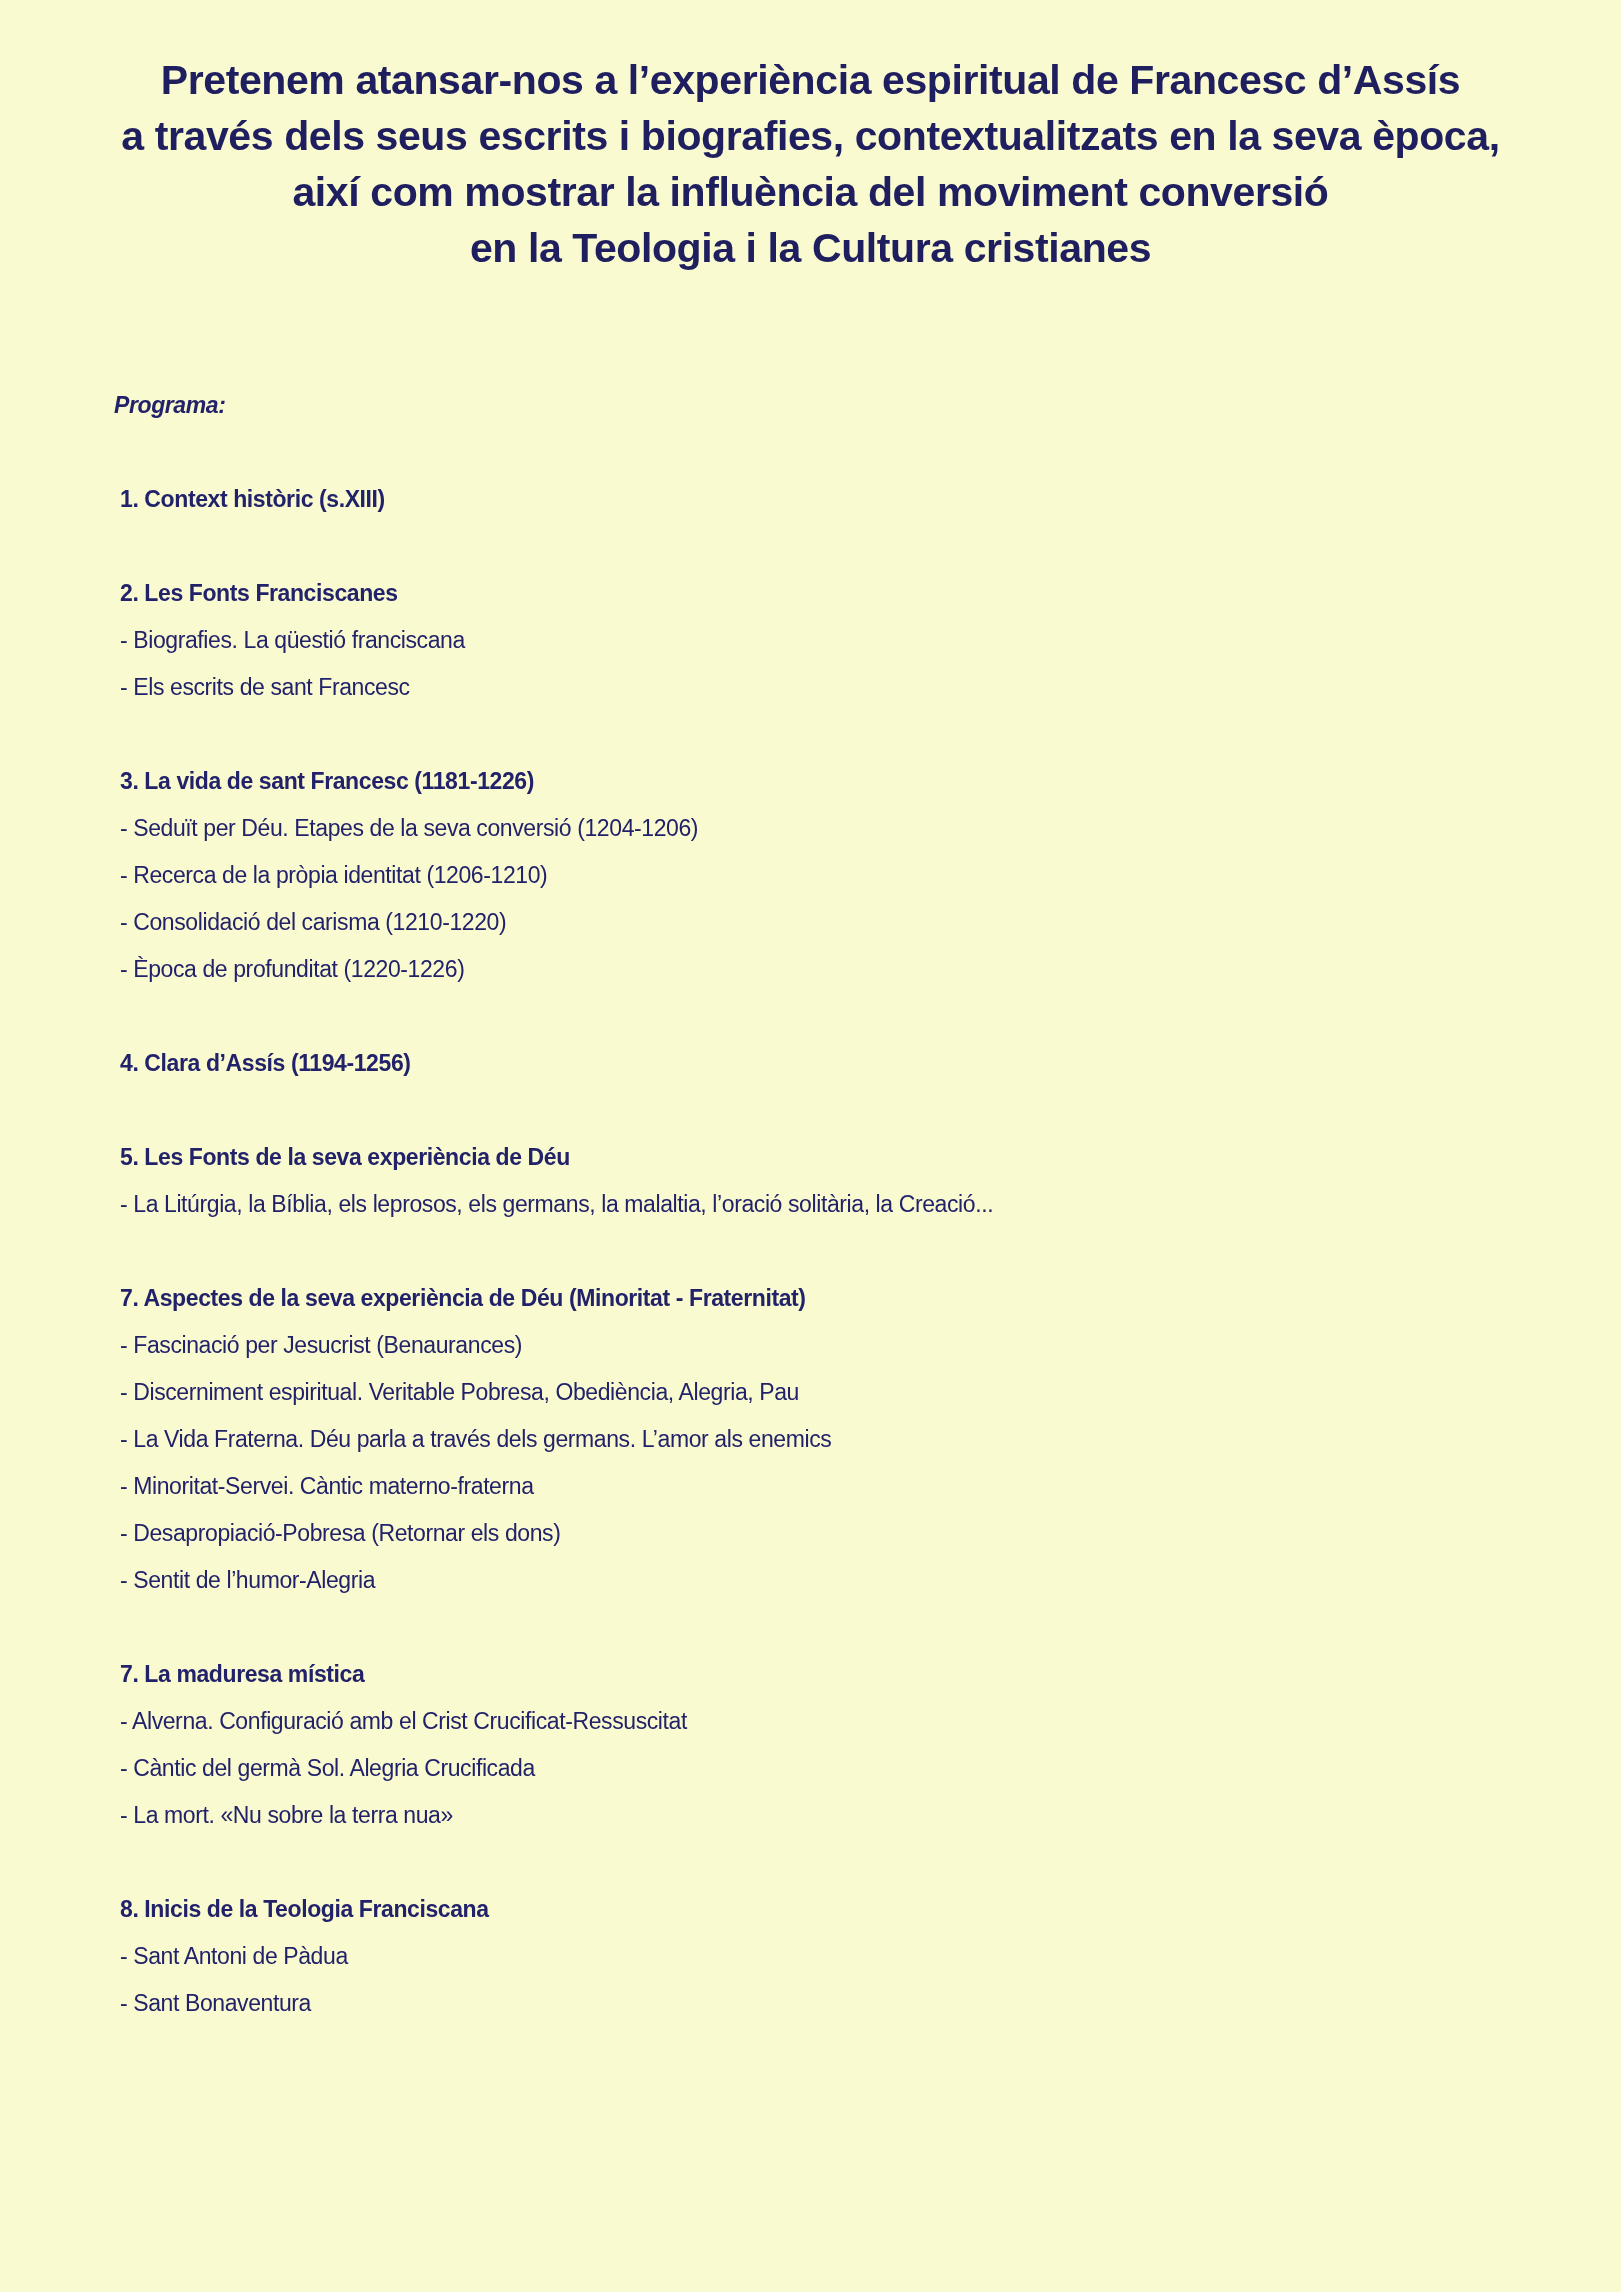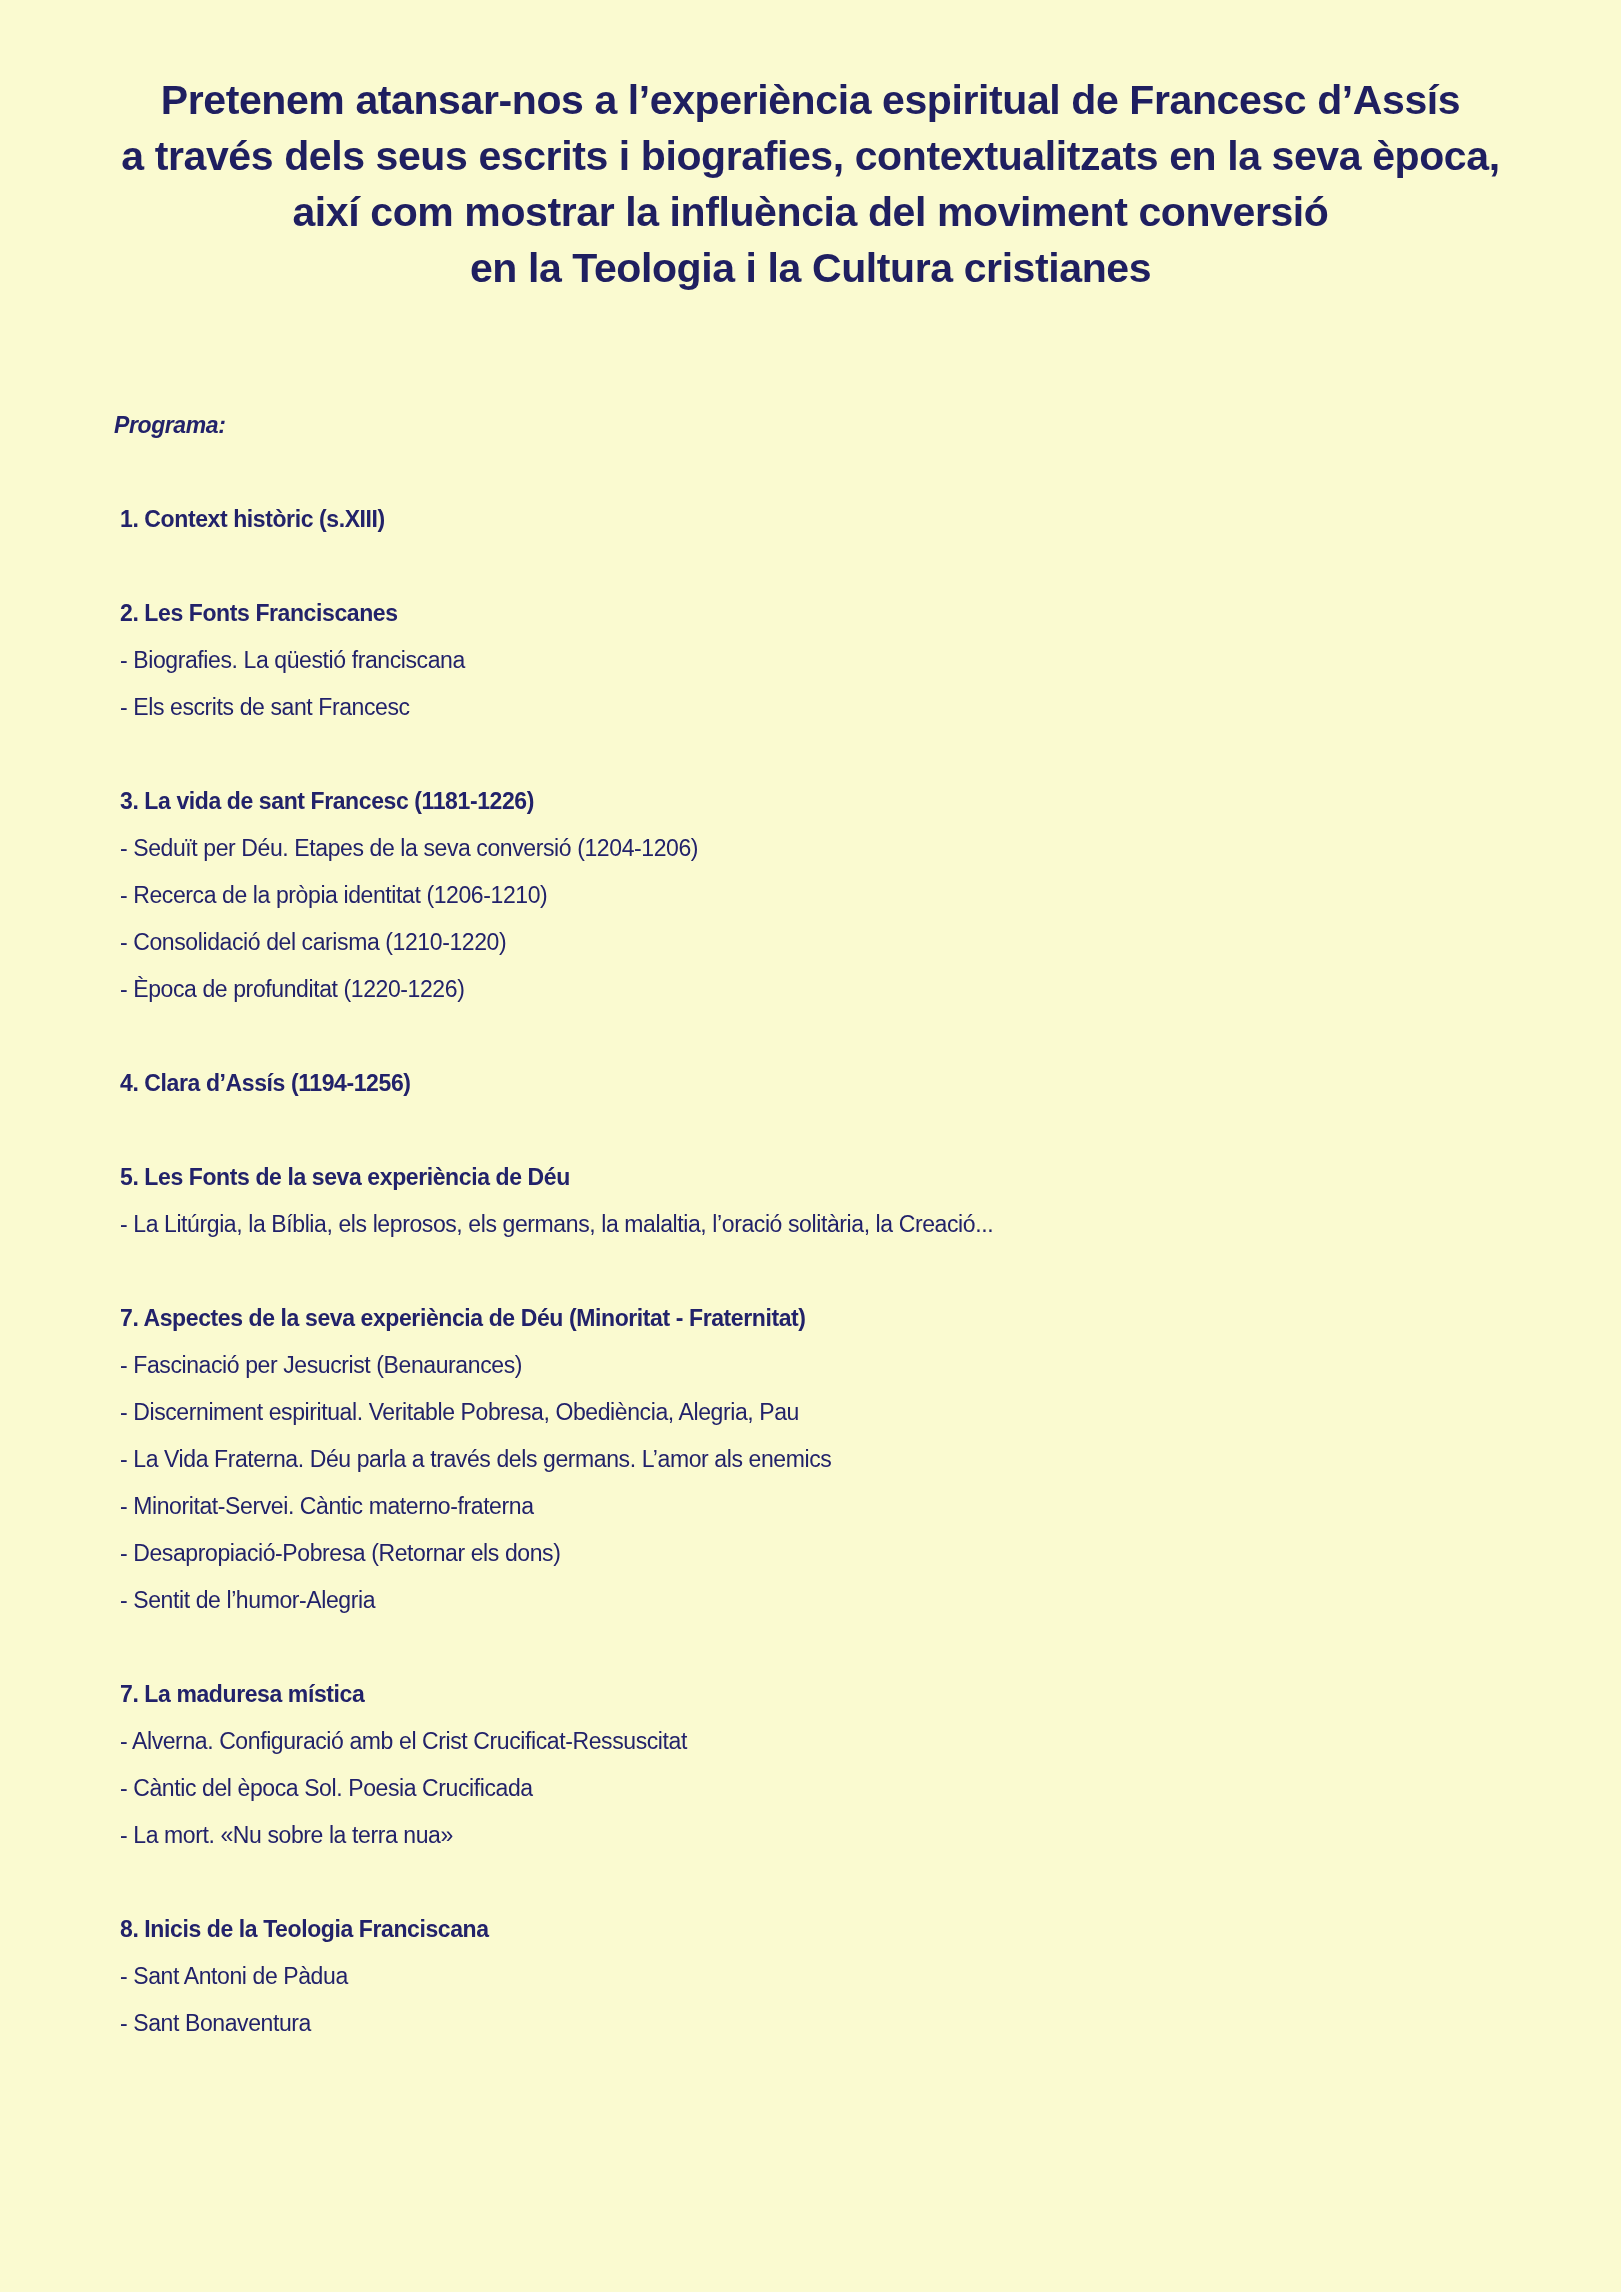--- a/index.html
+++ b/index.html
@@ -13,21 +13,21 @@
     background: #fafad0;
     font-family: "Liberation Sans", sans-serif;
     color: #22226a;
   }
   .page {
     width: 1621px;
     height: 2293px;
     position: relative;
   }
   .header-title {
-    padding-top: 72px;
+    padding-top: 52px;
     text-align: center;
     font-size: 41px;
     line-height: 56px;
     font-weight: 700;
     letter-spacing: -0.4px;
     color: #1f1f60;
   }
   .header-line {
     white-space: nowrap;
   }
@@ -119,21 +119,21 @@
             <div class="item">- Minoritat-Servei. Càntic materno-fraterna</div>
             <div class="item">- Desapropiació-Pobresa (Retornar els dons)</div>
             <div class="item">- Sentit de l’humor-Alegria</div>
           </div>
   </div>
 
   <div class="section">
     <div class="section-title">7. La maduresa mística</div>
     <div>
             <div class="item">- Alverna. Configuració amb el Crist Crucificat-Ressuscitat</div>
-            <div class="item">- Càntic del època Sol. Poesia Crucificada</div>
+            <div class="item">- Càntic del germà Sol. Alegria Crucificada</div>
             <div class="item">- La mort. «Nu sobre la terra nua»</div>
           </div>
   </div>
 
   <div class="section">
     <div class="section-title">8. Inicis de la Teologia Franciscana</div>
     <div>
             <div class="item">- Sant Antoni de Pàdua</div>
             <div class="item">- Sant Bonaventura</div>
           </div>

